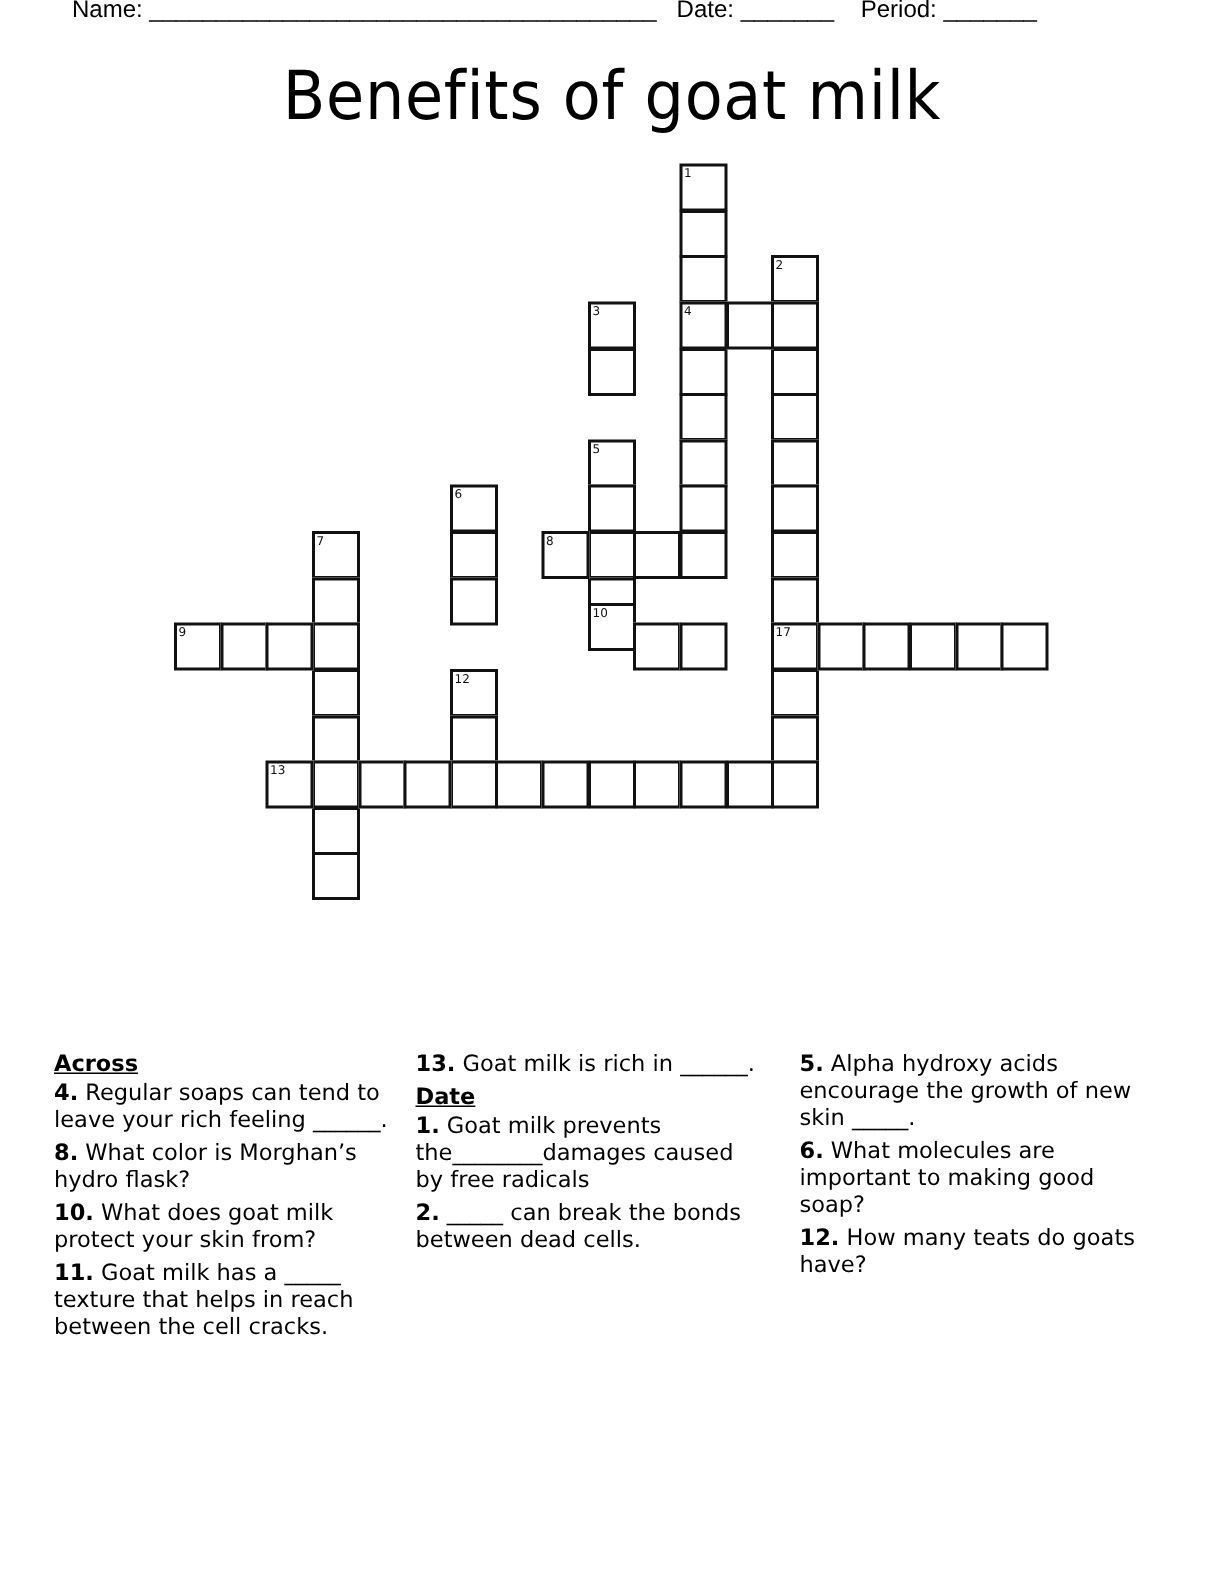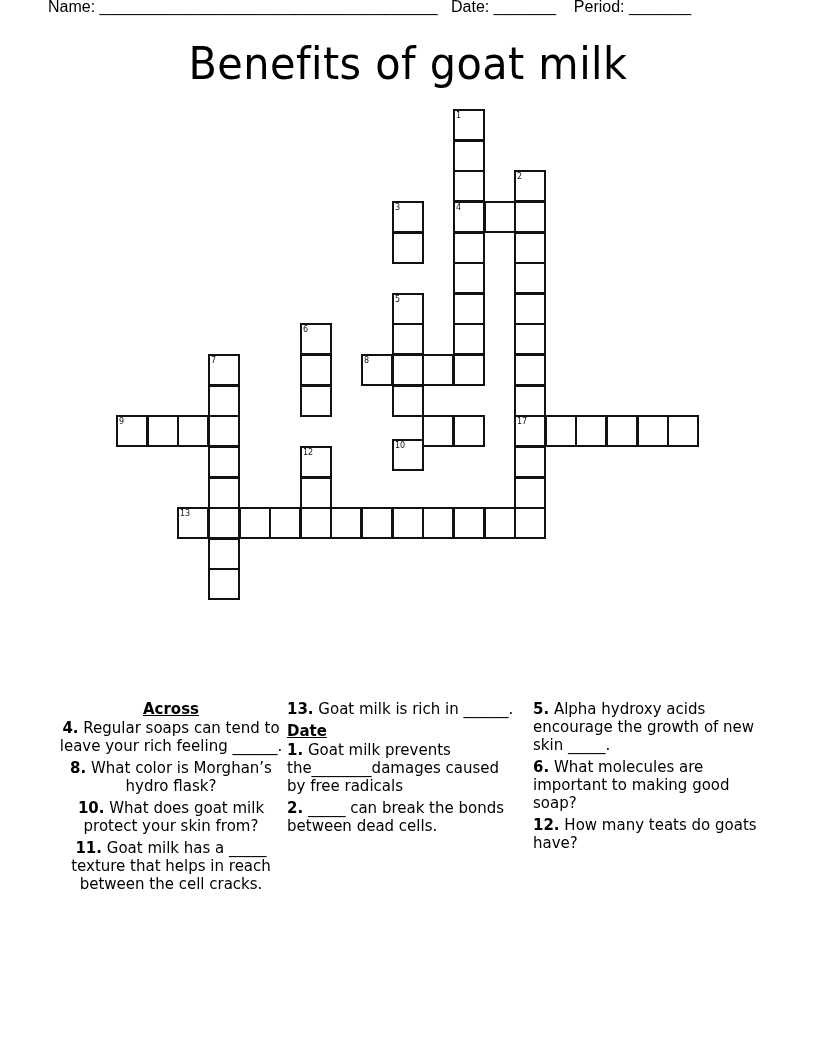--- a/index.html
+++ b/index.html
@@ -27,22 +27,22 @@
       position: absolute; left: 1px; top: 0px; font-size: 8px; line-height: 9px;
       font-family: "DejaVu Sans", sans-serif; color: #111;
     }
     .clues {
       position: absolute; top: 700px; font-family: "DejaVu Sans", sans-serif;
       font-size: 15px; line-height: 18px;
     }
     .clues .head { font-weight: bold; text-decoration: underline; margin-bottom: 1px; }
     .clue { margin-bottom: 4px; }
     .clue b { font-weight: bold; }
-    .col1 { left: 55px; width: 232px; text-align: center; }
-    .col2 { left: 287px; width: 230px; }
+    .col1 { left: 36px; width: 232px; }
+    .col2 { left: 277px; width: 230px; }
     .col3 { left: 533px; width: 240px; }
   </style>
 </head>
 <body>
 
 <div class="header"><span>Name: ______________________________________</span>   <span>Date: _______</span>    <span>Period: _______</span></div>
 
 <div class="title">Benefits of goat milk</div>
 
 <div class="grid" id="grid">
@@ -79,21 +79,21 @@
       <span class="num">3</span>
     </div>
     <div class="cell" style="left: 392px; top: 232px;"></div>
     <div class="cell" style="left: 484px; top: 201px;"></div>
     <div class="cell" style="left: 392px; top: 293px;">
       <span class="num">5</span>
     </div>
     <div class="cell" style="left: 392px; top: 323px;"></div>
     <div class="cell" style="left: 392px; top: 354px;"></div>
     <div class="cell" style="left: 392px; top: 385px;"></div>
-    <div class="cell" style="left: 392px; top: 439px;">
+    <div class="cell" style="left: 392px; top: 402px;">
       <span class="num">10</span>
     </div>
     <div class="cell" style="left: 300px; top: 323px;">
       <span class="num">6</span>
     </div>
     <div class="cell" style="left: 300px; top: 354px;"></div>
     <div class="cell" style="left: 300px; top: 385px;"></div>
     <div class="cell" style="left: 208px; top: 354px;">
       <span class="num">7</span>
     </div>

